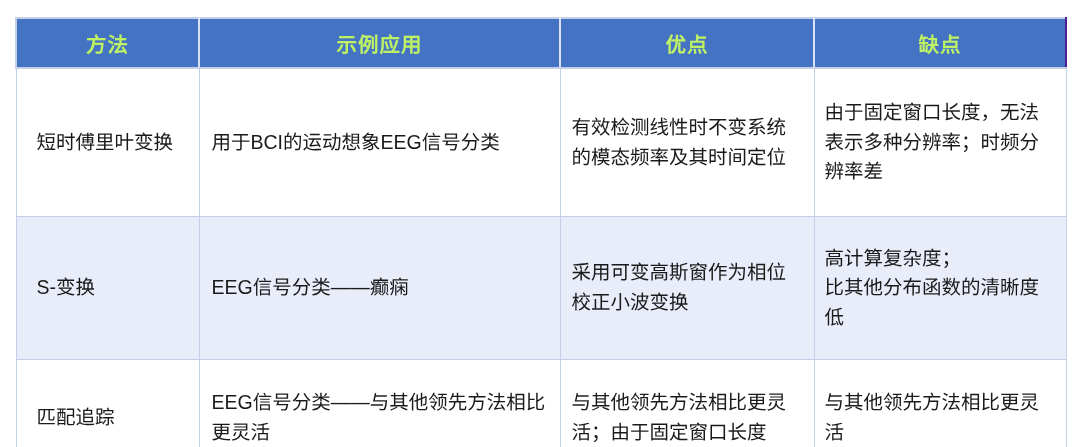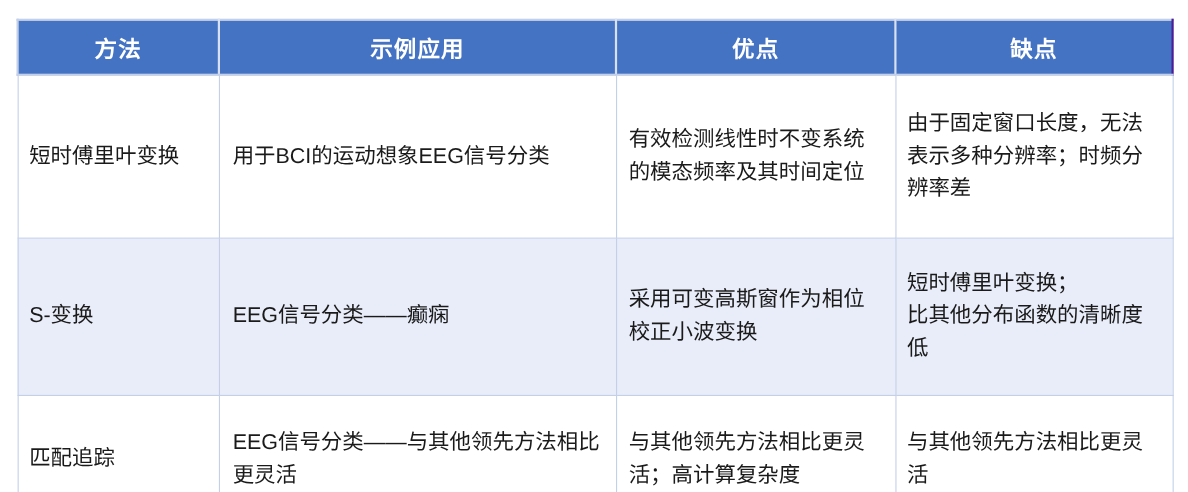--- a/index.html
+++ b/index.html
@@ -32,21 +32,21 @@
     background: #ffffff;
   }
 
   table.cmp-table col.c1 { width: 183px; }
   table.cmp-table col.c2 { width: 361px; }
   table.cmp-table col.c3 { width: 254px; }
   table.cmp-table col.c4 { width: 252px; }
 
   thead th {
     background: #4573C4;
-    color: #ffffff;
+    color: #bef264;
     font-size: 20.5px;
     font-weight: bold;
     text-align: center;
     vertical-align: middle;
     height: 48px;
     padding: 0;
     border-left: 2px solid #D8E0F2;
     border-right: 2px solid #D8E0F2;
     border-top: 2px solid #C3D0E8;
     border-bottom: 2px solid #C3D0E8;
@@ -66,21 +66,21 @@
     word-break: break-all;
   }
 
   tbody tr.row-white td { background: #ffffff; }
   tbody tr.row-tint  td { background: #E8EDF9; }
 
   tbody tr.row-1 td { height: 135px; }
   tbody tr.row-2 td { height: 130px; }
   tbody tr.row-3 td { height: 103px; }
 
-  td.col-method { padding-left: 10px; }
+  td.col-method { padding-left: 20px; }
   td.col-app    { padding-left: 12px; margin-top: 44px; }
   td.col-pro    { padding-left: 11px; }
   td.col-con    { }
 
   .cell-text {
     display: block;
     white-space: pre-line;
   }
 </style>
 </head>
@@ -123,34 +123,34 @@
         <td class="col-method">
           <span class="cell-text">S-变换</span>
         </td>
         <td class="col-app">
           <span class="cell-text">EEG信号分类——癫痫</span>
         </td>
         <td class="col-pro">
           <span class="cell-text">采用可变高斯窗作为相位校正小波变换</span>
         </td>
         <td class="col-con">
-          <span class="cell-text">短时傅里叶变换；
+          <span class="cell-text">高计算复杂度；
 比其他分布函数的清晰度低</span>
         </td>
       </tr>
 
       <tr class="row-white row-3">
         <td class="col-method">
           <span class="cell-text">匹配追踪</span>
         </td>
         <td class="col-app">
           <span class="cell-text">EEG信号分类——与其他领先方法相比更灵活</span>
         </td>
         <td class="col-pro">
-          <span class="cell-text">与其他领先方法相比更灵活；高计算复杂度</span>
+          <span class="cell-text">与其他领先方法相比更灵活；由于固定窗口长度</span>
         </td>
         <td class="col-con">
           <span class="cell-text">与其他领先方法相比更灵活</span>
         </td>
       </tr>
 
     </tbody>
   </table>
 </div>
 

